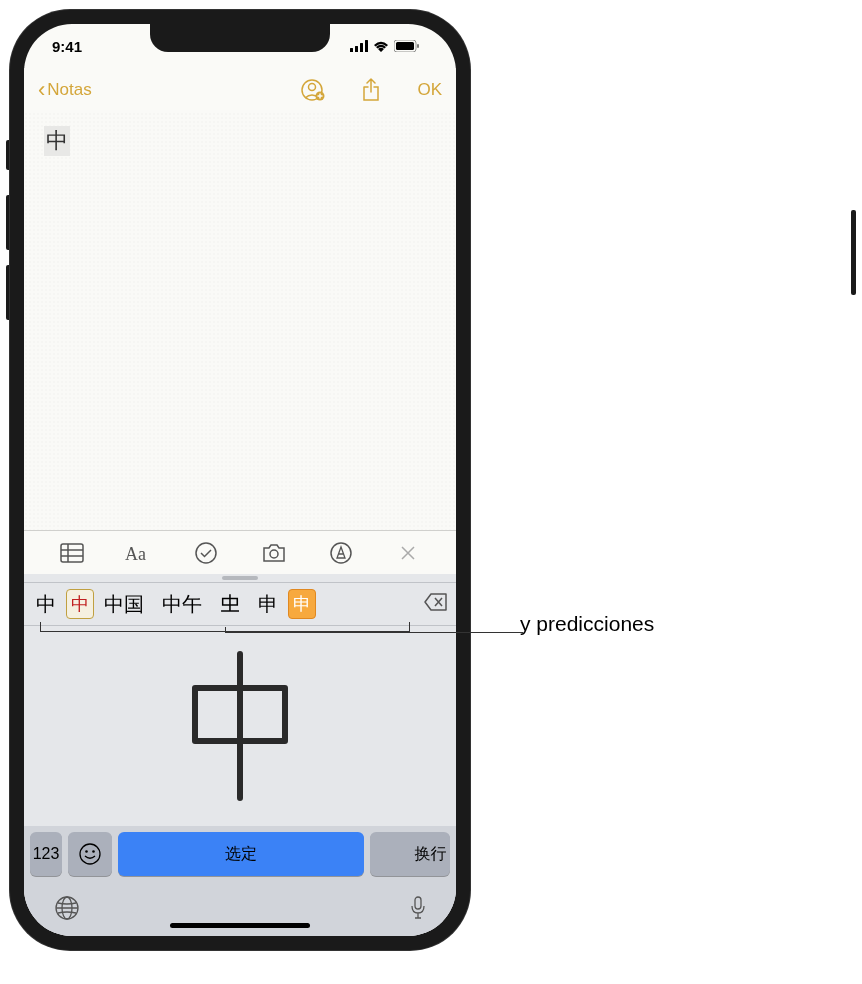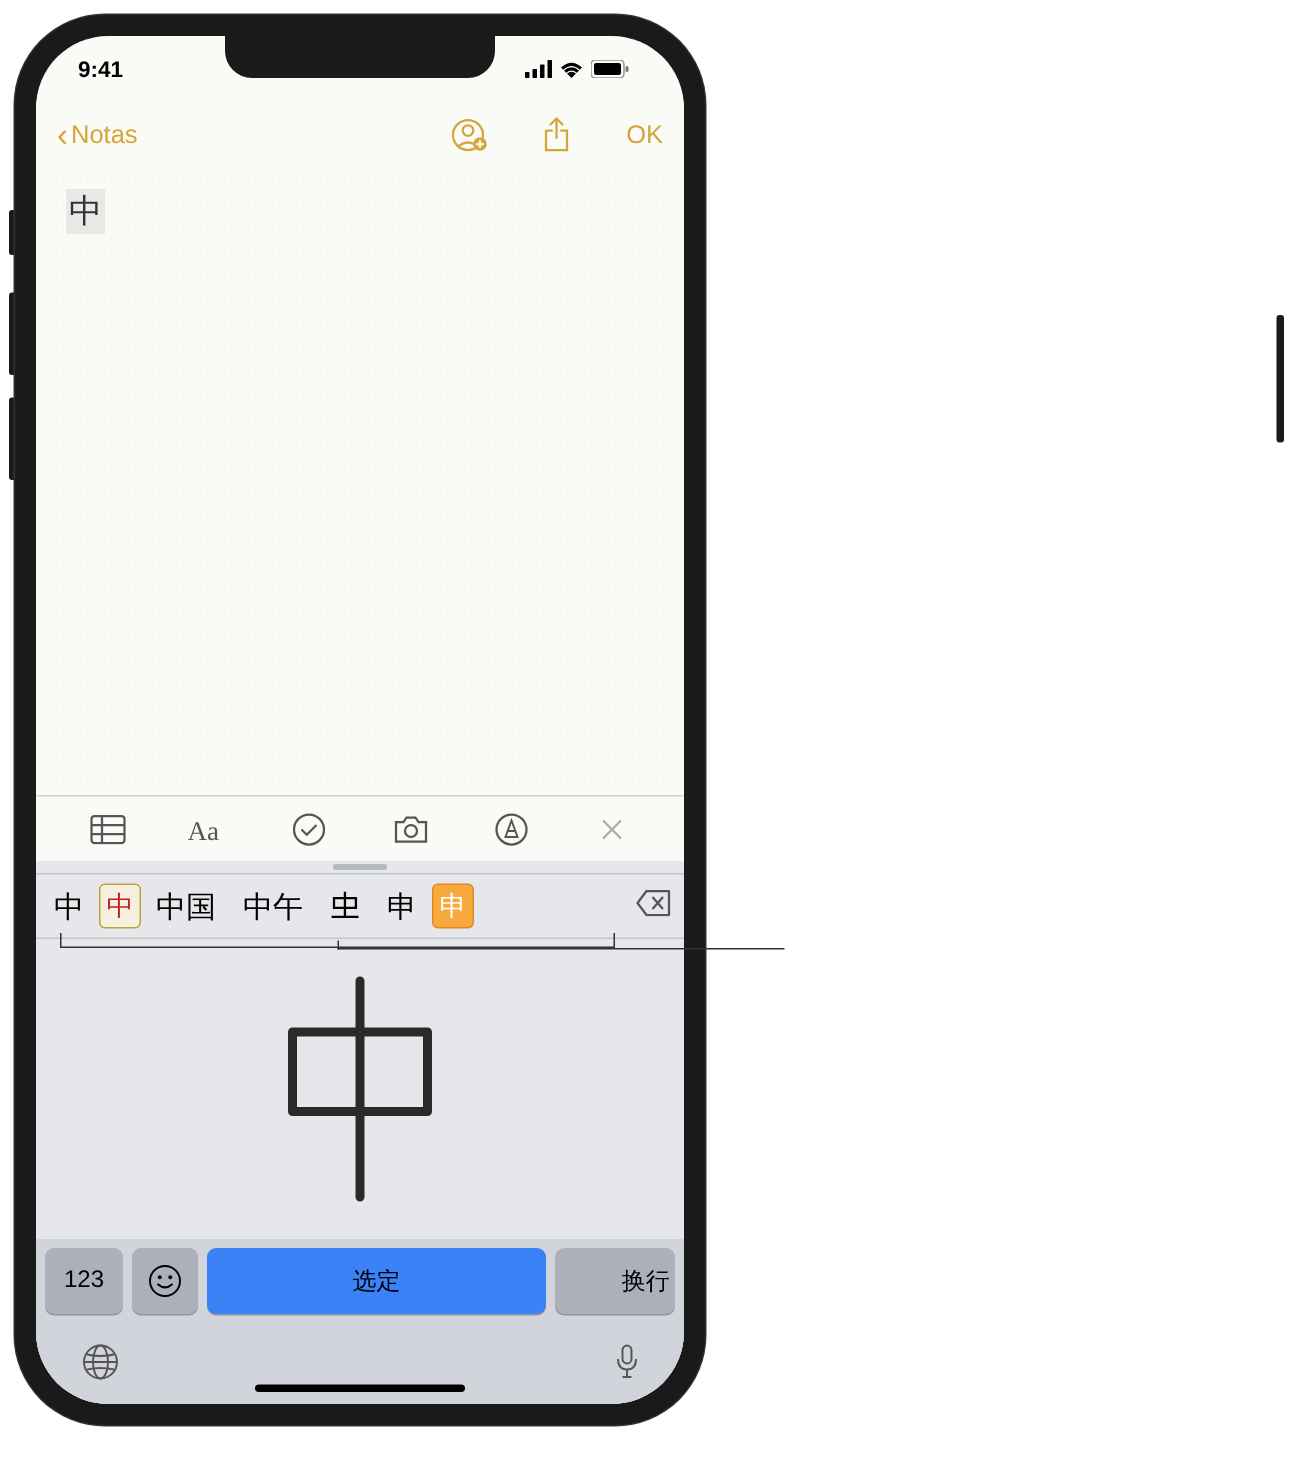--- a/index.html
+++ b/index.html
@@ -223,21 +223,21 @@
       border-radius: 6px;
       height: 44px;
       display: flex;
       align-items: center;
       justify-content: center;
       font-size: 16px;
       color: #000;
       box-shadow: 0 1px 0 rgba(0,0,0,0.3);
     }
     .key.white { background: #3b82f6; }
-    .key-123 { width: 52px; }
+    .key-123 { width: 32px; }
     .key-emoji { width: 44px; }
     .key-select { flex: 1; background: #fff; }
     .key-return { width: 80px; padding-left: 41px; }
     .bottom-row {
       height: 52px;
       display: flex;
       justify-content: space-between;
       align-items: center;
       padding: 0 30px;
       background: #d1d4da;
@@ -449,13 +449,14 @@
 
     <div class="home-indicator"></div>
   </div>
 </div>
 
 <div class="callout-bracket"></div>
 <div class="callout-vert"></div>
 <div class="callout-connector"></div>
 
 <div class="callout">
+  <div>y predicciones</div>
 </div>
 
 </body></html>

